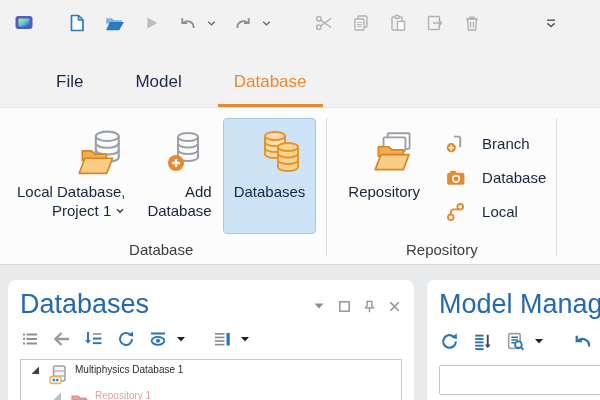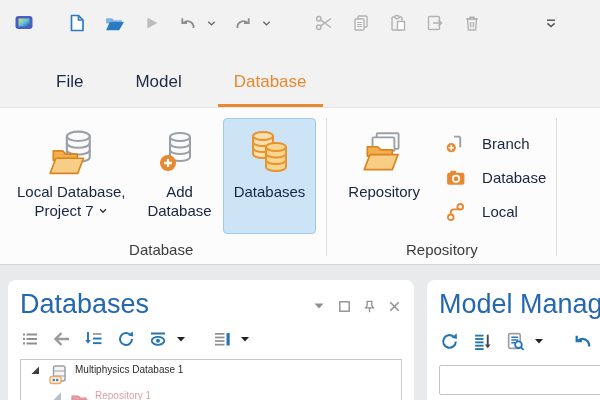--- a/index.html
+++ b/index.html
@@ -17,21 +17,21 @@
   .tabbar { height:44px; background:#f2f2f2; display:flex; align-items:flex-end; padding-left:40px; gap:20px; border-bottom:1px solid #e6e6e6; flex:0 0 auto;margin-top:18px; }
   .tab { font-size:17px; color:#1c2b4a; padding:0 16px 12px; border-bottom:3px solid transparent; }
   .tab.active { color:#e8882f; border-bottom-color:#e8882f; }
 
   
   .ribbon { height:157px; background:#fcfcfc; border-bottom:1px solid #d6d6d6; display:flex; padding:10px 0 0 6px; flex:0 0 auto; }
   .rgroup { display:flex; flex-direction:column; align-items:center; }
   .rgroup-buttons { display:flex; align-items:flex-start; flex:1; }
   .rgroup-label { font-size:15px; color:#3c3c3c; padding:2px 0 6px; }
   .vsep { width:1px; background:#dcdcdc; align-self:stretch; margin:0 10px 8px 10px; }
-  .rbtn { display:flex; flex-direction:column; align-items:center; height:116px; padding:5px 10px 2px; border:1px solid transparent; border-radius:4px; }
+  .rbtn { display:flex; flex-direction:column; align-items:flex-end; height:116px; padding:5px 10px 2px; border:1px solid transparent; border-radius:4px; }
   .rbtn .ric { height:58px; display:flex; align-items:center; justify-content:center; }
   .rbtn .rlabel { font-size:15px; line-height:19px; color:#17253f; text-align:center; white-space:nowrap; }
   .rbtn.selected { background:#cde4f7; border-color:#a3c9e8; }
   .small-col { display:flex; flex-direction:column; justify-content:flex-start; padding-top:8px; margin-left:14px; }
   .sbtn { display:flex; align-items:center; gap:16px; height:30px; margin:2px 0; font-size:15px; color:#17253f; white-space:nowrap; }
 
   
   .content { flex:1; background:#e9eaec; padding:15px 0 0 8px; display:flex; gap:13px; overflow:hidden; }
   .card { background:#ffffff; border-radius:8px 8px 0 0; overflow:hidden; position:relative; }
   .card.left { width:406px; flex:0 0 auto; padding:8px 12px 0; }
@@ -168,21 +168,21 @@
               <g fill="#fafafa" stroke="#9aa0a6" stroke-width="2">
                 <path d="M20 8V28A11 4.5 0 0 0 42 28V8"></path>
                 <ellipse cx="31" cy="8" rx="11" ry="4.5"></ellipse>
                 <path d="M20 14.5A11 4.5 0 0 0 42 14.5M20 21A11 4.5 0 0 0 42 21" fill="none"></path>
               </g>
               <path d="M7 22h9l3 3h11v6H7z" fill="#f3ae4e" stroke="#d9851f" stroke-width="1.6" stroke-linejoin="round"></path>
               <path d="M4 43.5l5.5-14.5h26.5l-5.5 14.5z" fill="#f8cd86" stroke="#d9851f" stroke-width="1.6" stroke-linejoin="round"></path>
             </svg>
           </span>
           <span class="rlabel">Local Database,</span>
-          <span class="rlabel"><span>Project 7</span>
+          <span class="rlabel"><span>Project 1</span>
             <svg width="10" height="10" viewBox="0 0 12 12" style="display:inline" fill="none" stroke="#333" stroke-width="1.6">
                 <path d="M2.5 4l3.5 3.5L9.5 4"></path>
               </svg>
           </span>
         </div>
         <div class="rbtn">
           <span class="ric">
             <svg width="48" height="50" viewBox="0 0 48 48">
               <g fill="#fafafa" stroke="#9aa0a6" stroke-width="2">
                 <path d="M14 8V28A10 4 0 0 0 34 28V8"></path>

